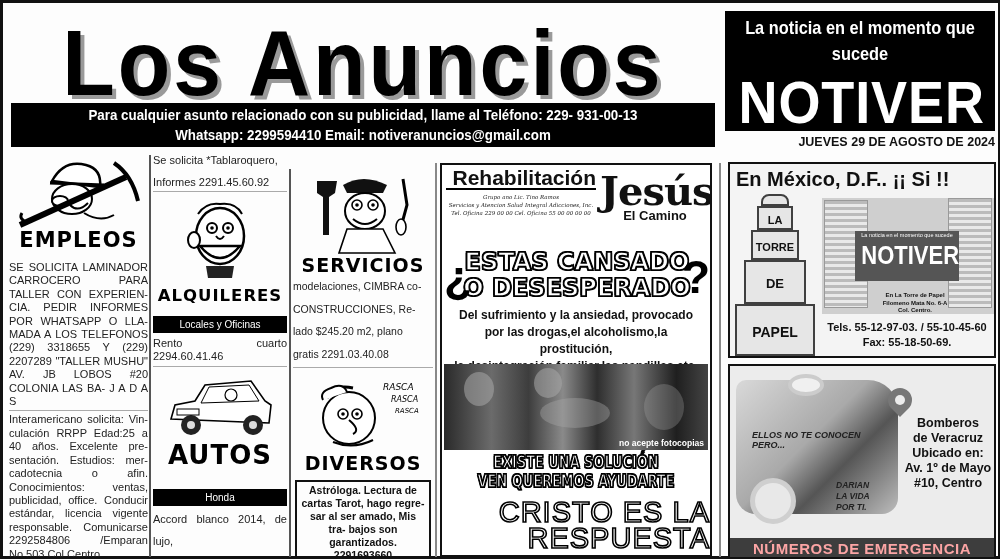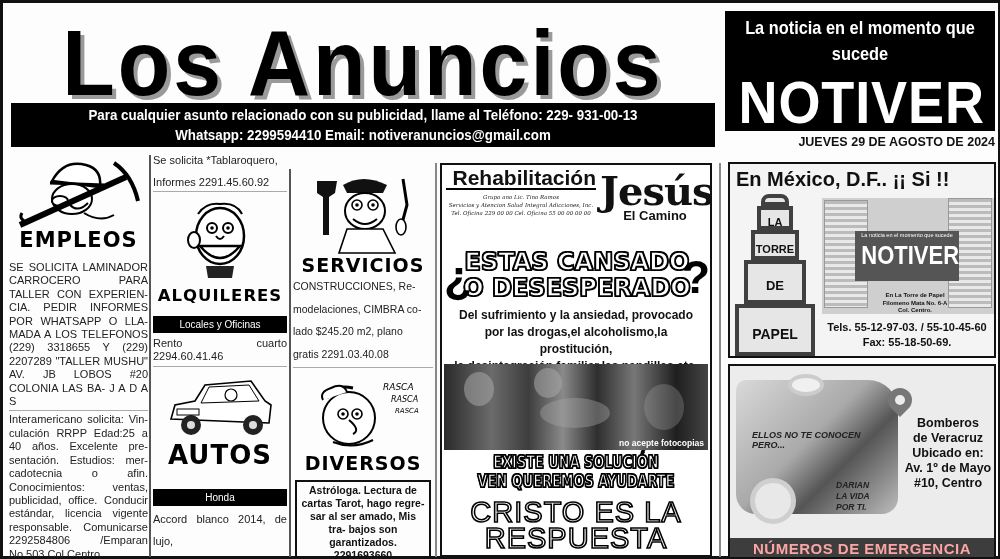--- a/index.html
+++ b/index.html
@@ -49,28 +49,28 @@
   .outline-text { color: #fff; font-weight: 900; -webkit-text-stroke: 1.5px #000; text-shadow: 1px 1px 0 #000, -1px -1px 0 #000, 1px -1px 0 #000, -1px 1px 0 #000; }
   .rehab-q1, .rehab-q2 { font-family: "DejaVu Sans", sans-serif; font-size: 24px; line-height: 26px; letter-spacing: 0px; }
   .rehab-q-mark { position: absolute; top: 4px; font-size: 46px; font-weight: bold; color: #000; line-height: 48px; }
   .rehab-desc { position: absolute; left: 0; top: 142px; width: 268px; text-align: center; font-size: 12.5px; font-weight: bold; line-height: 17px; transform: scaleX(0.96); }
   .rehab-photo { position: absolute; left: 2px; top: 199px; width: 264px; height: 86px;
     background: linear-gradient(90deg, #2a2a2a 0%, #6b6b6b 18%, #3d3d3d 32%, #8a8a8a 45%, #2e2e2e 58%, #777 72%, #1f1f1f 88%, #444 100%); overflow: hidden; }
   .rehab-photo .fig { position: absolute; border-radius: 50%; background: #a8a8a8; opacity: .55; }
   .rehab-photo-caption { position: absolute; right: 4px; bottom: 2px; color: #fff; font-size: 8.5px; font-weight: bold; }
   .rehab-solution { position: absolute; left: 0; top: 288px; width: 268px; text-align: center; }
   .rehab-sol1, .rehab-sol2 { font-family: "DejaVu Sans Condensed", "DejaVu Sans", sans-serif; font-size: 17.5px; line-height: 19px; transform: scaleX(0.82); }
-  .rehab-cristo { position: absolute; left: 0; top: 334px; width: 268px; text-align: center; }
+  .rehab-cristo { position: absolute; left: 0; top: 334px; width: 268px; text-align: right; }
   .rehab-cristo1, .rehab-cristo2 { font-size: 29px; line-height: 26px; letter-spacing: 1px; font-weight: 400; color: #fff; -webkit-text-stroke: 1.6px #000; }
 
   
   .torre { position: absolute; left: 725px; top: 159px; width: 268px; height: 196px; border: 2px solid #111; background: #f4f4f4; overflow: hidden; }
   .torre-headline { position: absolute; left: 6px; top: 4px; width: 260px; font-size: 20px; font-weight: bold; line-height: 22px; }
   .torre-tower { position: absolute; left: 4px; top: 30px; width: 82px; height: 162px; }
-  .tier { position: absolute; left: 50%; transform: translateX(-50%); background: #e6e6e6; border: 4px solid #404040; text-align: center; font-weight: bold; color: #111; }
+  .tier { position: absolute; left: 50%; transform: translateX(-50%); background: #e6e6e6; border: 2px solid #404040; text-align: center; font-weight: bold; color: #111; }
   .torre-papers { position: absolute; left: 92px; top: 34px; width: 172px; height: 116px; background: #cfcfcf; }
   .paper { position: absolute; background: repeating-linear-gradient(180deg, #bbb 0 3px, #e9e9e9 3px 6px); border: 1px solid #999; }
   .torre-mini-notiver { position: absolute; left: 33px; top: 33px; width: 104px; height: 50px; background: #555; color: #fff; text-align: center; }
   .torre-mini-tag { font-size: 5.5px; line-height: 9px; }
   .torre-mini-name { font-size: 25px; font-weight: bold; line-height: 30px; transform: scaleX(0.88); }
   .torre-address { position: absolute; left: 130px; top: 128px; width: 110px; text-align: center; font-size: 6px; font-weight: bold; line-height: 7.5px; }
   .torre-tels { position: absolute; left: 88px; top: 156px; width: 178px; text-align: center; font-size: 11px; font-weight: bold; line-height: 15px; }
 
   .bomberos { position: absolute; left: 725px; top: 361px; width: 268px; height: 198px; border: 2px solid #111; background: #ececec; overflow: hidden; }
   .shirt { position: absolute; left: 6px; top: 14px; width: 162px; height: 134px; background: linear-gradient(135deg, #d9d9d9, #a9a9a9 45%, #555 65%, #bdbdbd); border-radius: 10px 30px 16px 20px; }
@@ -177,22 +177,22 @@
       <circle cx="70" cy="30" r="5" fill="#fff" stroke="#000" stroke-width="1.6"></circle>
       <circle cx="54" cy="30" r="1.8"></circle>
         <circle cx="70" cy="30" r="1.8"></circle>
       <path d="M50 44 Q62 54 74 44" stroke="#000" stroke-width="2" fill="#fff"></path>
       <path d="M44 54 L80 54 L92 78 L36 78 Z" fill="#fff" stroke="#000" stroke-width="1.6"></path>
       <path d="M100 4 L104 30 L98 52" stroke="#000" stroke-width="3" fill="none"></path>
       <ellipse cx="98" cy="52" rx="5" ry="8" fill="#fff" stroke="#000" stroke-width="1.6"></ellipse>
     </svg>
     <div class="section-title" style="font-size:19px; line-height:20px;">SERVICIOS</div>
     <div class="body-text" style="line-height:22.5px; font-size:10.5px;">
+      <div>modelaciones, CIMBRA co-</div>
       <div>CONSTRUCCIONES, Re-</div>
-      <div>modelaciones, CIMBRA co-</div>
       <div>lado $245.20 m2, plano</div>
       <div>gratis 2291.03.40.08</div>
     </div>
     <div class="divider"></div>
 
     <svg class="art" width="120" height="74" viewBox="0 0 120 74" style="margin-top:10px;">
       <ellipse cx="46" cy="40" rx="26" ry="26" fill="#fff" stroke="#000" stroke-width="2"></ellipse>
       <path d="M24 20 Q30 6 50 10" stroke="#000" stroke-width="3" fill="none"></path>
       <path d="M20 22 Q16 14 28 10 Q40 4 44 14" stroke="#000" stroke-width="2" fill="#fff"></path>
       <circle cx="40" cy="36" r="5" fill="#fff" stroke="#000" stroke-width="1.6"></circle>

